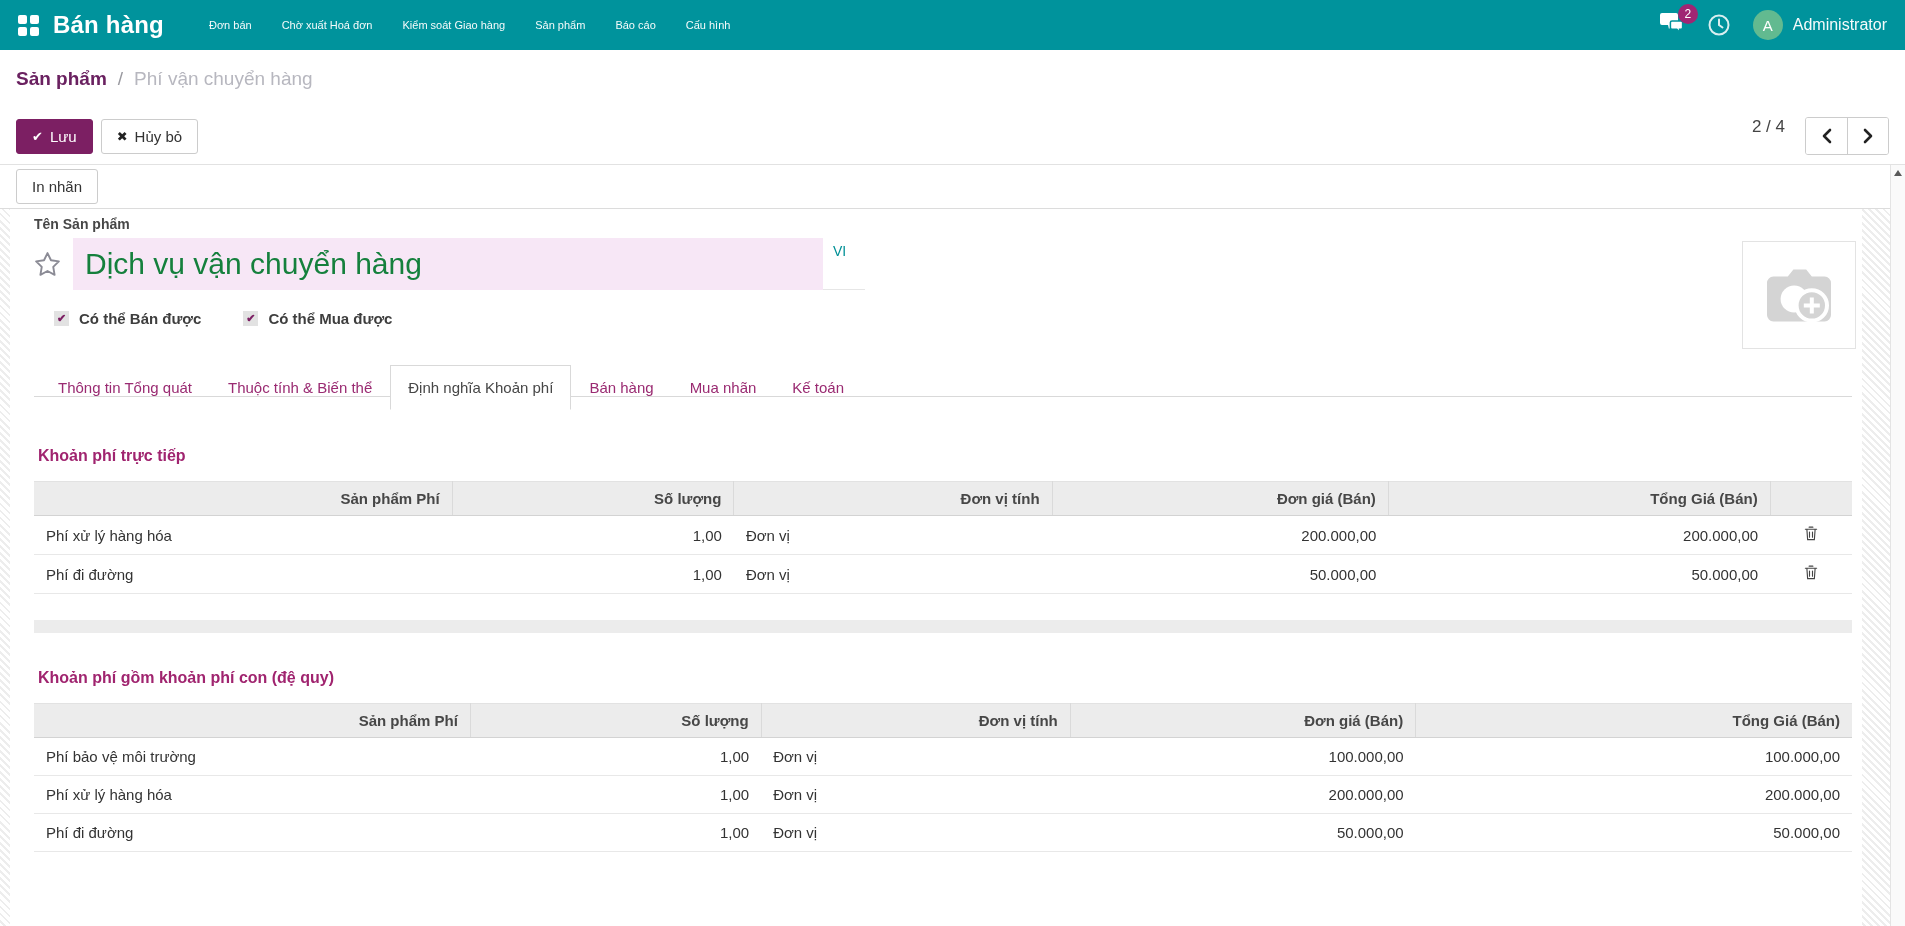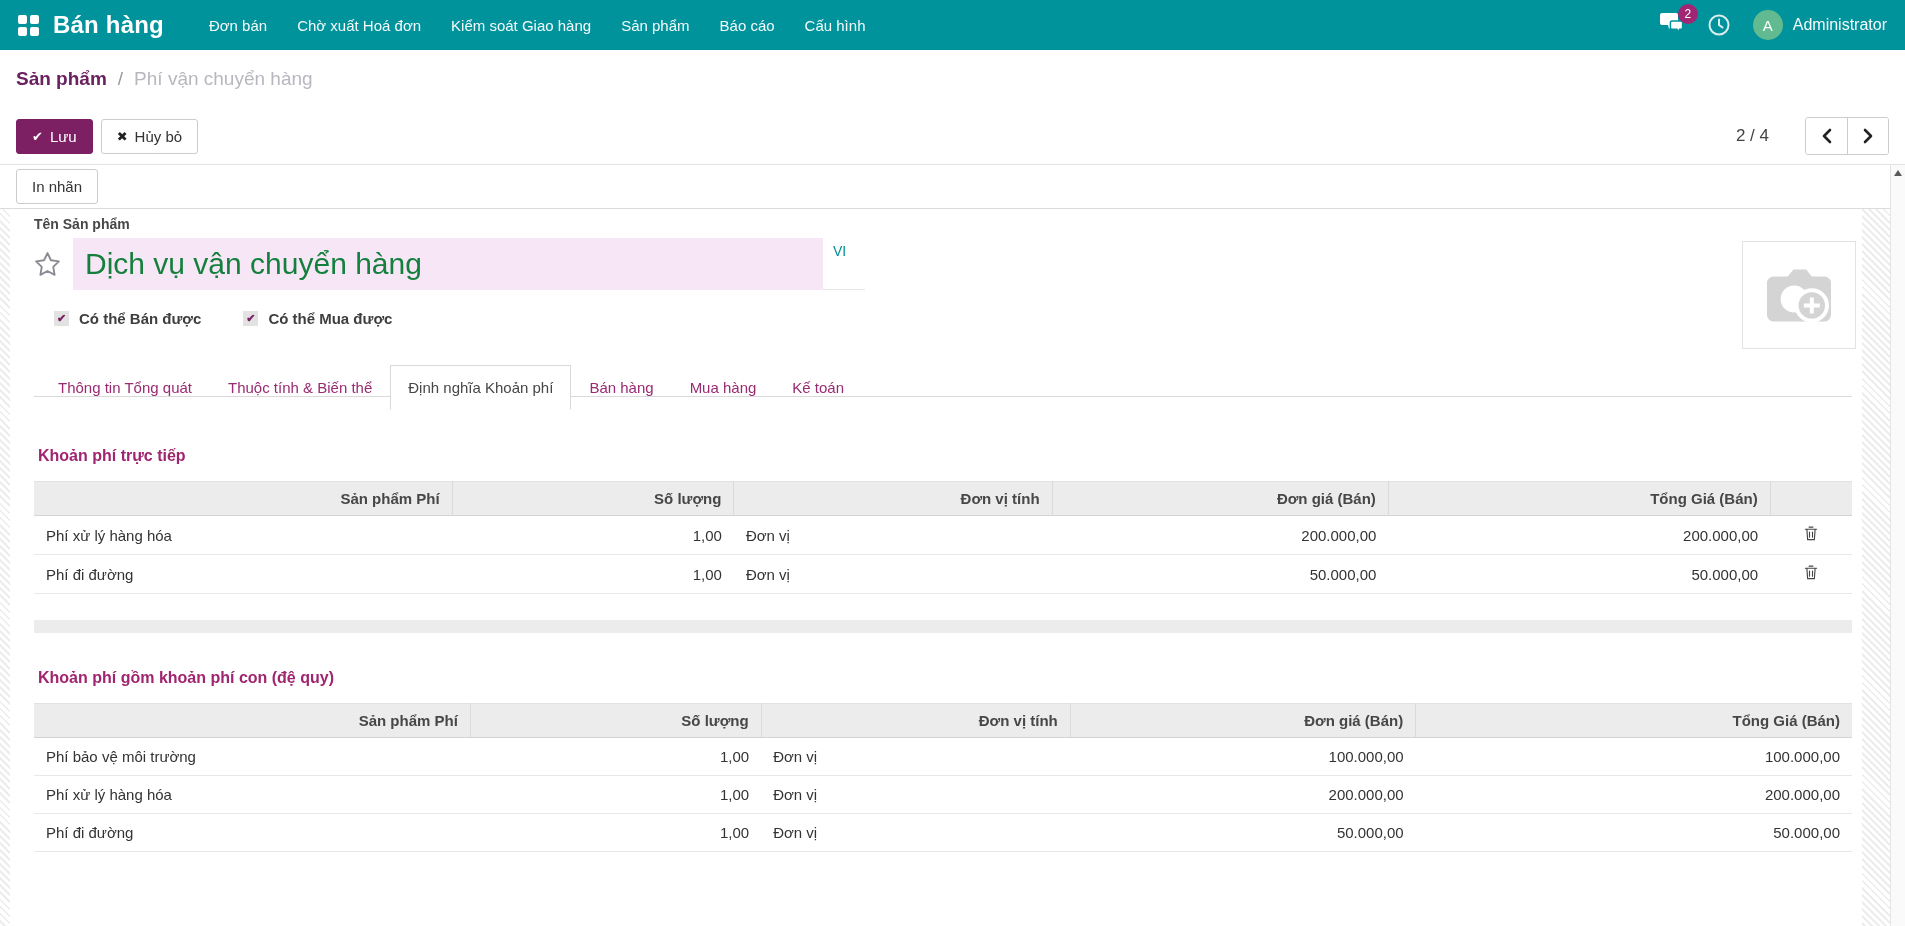--- a/index.html
+++ b/index.html
@@ -6,21 +6,21 @@
   html,body{width:1905px;height:926px;overflow:hidden}
   body{font-family:"Liberation Sans",sans-serif;background:#fff;color:#333}
 
   
   .navbar{height:50px;background:var(--navbar-teal,#00939c);display:flex;align-items:center;justify-content:space-between;padding:0 18px;color:#fff}
   .nav-left{display:flex;align-items:center}
   .apps-icon{width:21px;height:21px;display:grid;grid-template-columns:1fr 1fr;grid-template-rows:1fr 1fr;gap:3px;margin-right:14px;cursor:pointer}
   .apps-icon span{background:#fff;border-radius:2px}
   .brand{font-size:24px;font-weight:700;margin-right:30px;letter-spacing:.2px}
   .nav-menu{display:flex}
-  .nav-item{font-size:15px;padding:9px 15px;color:rgba(255,255,255,.96);cursor:pointer;white-space:nowrap}
+  .nav-item{font-size:11px;padding:9px 15px;color:rgba(255,255,255,.96);cursor:pointer;white-space:nowrap}
   .nav-right{display:flex;align-items:center;gap:22px}
   .chat-wrap{position:relative;cursor:pointer}
   .badge{position:absolute;top:-9px;right:-13px;background:var(--badge-magenta,#a02573);color:#fff;font-size:12px;width:20px;height:20px;border-radius:50%;display:flex;align-items:center;justify-content:center}
   .clock-wrap{cursor:pointer;display:flex}
   .user-wrap{display:flex;align-items:center;gap:10px;cursor:pointer}
   .avatar{width:30px;height:30px;border-radius:50%;background:var(--avatar-green,#62ba90);color:#fff;display:flex;align-items:center;justify-content:center;font-size:15px}
   .username{font-size:16px;color:rgba(255,255,255,.96)}
 
   
   .breadcrumb-row{height:58px;display:flex;align-items:center;padding:0 16px;font-size:19px;background:#fff}
@@ -28,21 +28,21 @@
   .crumb-sep{color:#9a9aa0;margin:0 11px}
   .crumb-current{color:#b7b7bf}
 
   
   .toolbar{height:57px;display:flex;align-items:center;justify-content:space-between;padding:0 16px;border-bottom:1px solid #e2e2e2;background:#fff}
   .toolbar-left{display:flex;align-items:center}
   .btn{font-size:15px;padding:8px 15px;border:1px solid #ccc;background:#fff;color:#333;cursor:pointer;border-radius:3px;display:inline-flex;align-items:center;gap:7px}
   .btn-primary{background:var(--primary-purple,#7c1f63);border-color:var(--primary-purple,#7c1f63);color:#fff;margin-right:8px}
   .btn .x-icon{font-size:13px;color:#222}
   .btn-primary .check-icon{font-size:13px;color:#fff}
-  .pager{display:flex;align-items:center;gap:36px}
+  .pager{display:flex;align-items:flex-start;gap:20px}
   .pager-text{font-size:17px;color:#444}
   .pager-nav{display:flex;border:1px solid #ccc;border-radius:3px;overflow:hidden;background:#fff}
   .pager-btn{width:41px;height:36px;background:#fff;display:flex;align-items:center;justify-content:center;border:none;cursor:pointer}
   .pager-btn + .pager-btn{border-left:1px solid #ccc}
 
   
   .scroll-area{position:relative;height:761px;background:#fff}
   .secondary-row{height:43px;padding:4px 16px 0;background:#fff}
   .hatch-region{height:789px;border-top:1px solid #dcdcdc;background:repeating-linear-gradient(45deg,#ffffff 0 3px,#ededed 3px 5px);overflow:hidden}
   .sheet{position:relative;margin-left:10px;margin-right:43px;min-height:100%;background:#fff;padding:7px 10px 40px 24px}
@@ -195,21 +195,21 @@
             <span class="cb-box">✔</span>
             <span>Có thể Mua được</span>
           </label>
         </div>
 
       <div class="tabs" id="tabs">
           <div class="tab">Thông tin Tổng quát</div>
           <div class="tab">Thuộc tính &amp; Biến thể</div>
           <div class="tab active">Định nghĩa Khoản phí</div>
           <div class="tab">Bán hàng</div>
-          <div class="tab">Mua hàng</div>
+          <div class="tab">Mua nhãn</div>
           <div class="tab">Kế toán</div>
         </div>
 
       <div class="sections" id="sections">
           <section class="section">
             <h3 class="section-title">Khoản phí trực tiếp</h3>
             <table class="fee-table">
               <colgroup>
                 <col style="width: 23%;">
                 <col style="width: 15.5%;">

